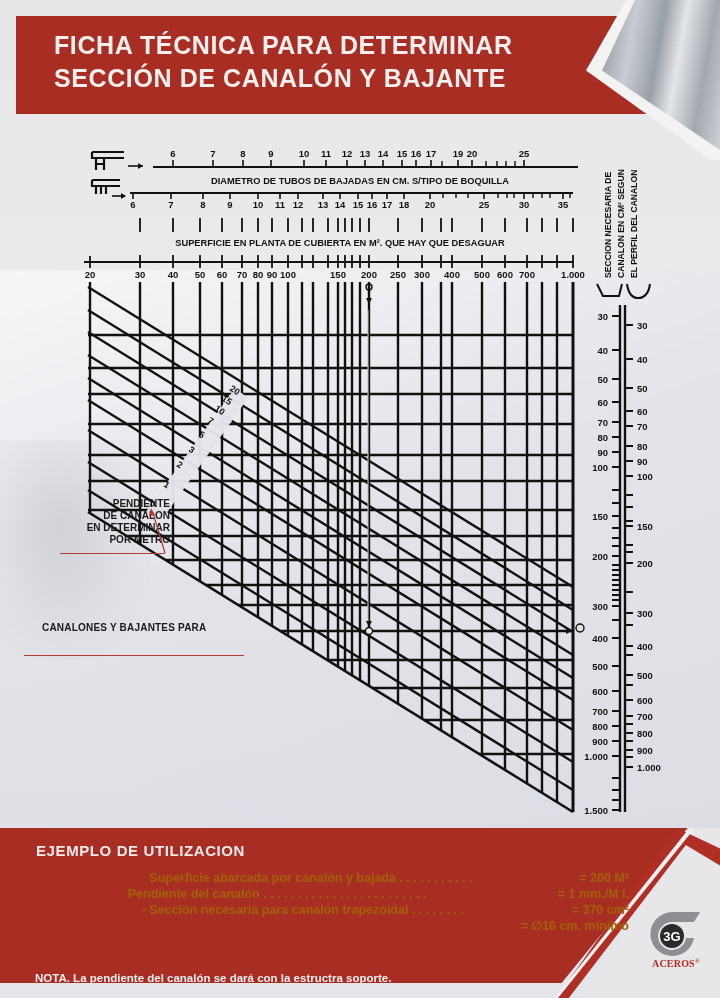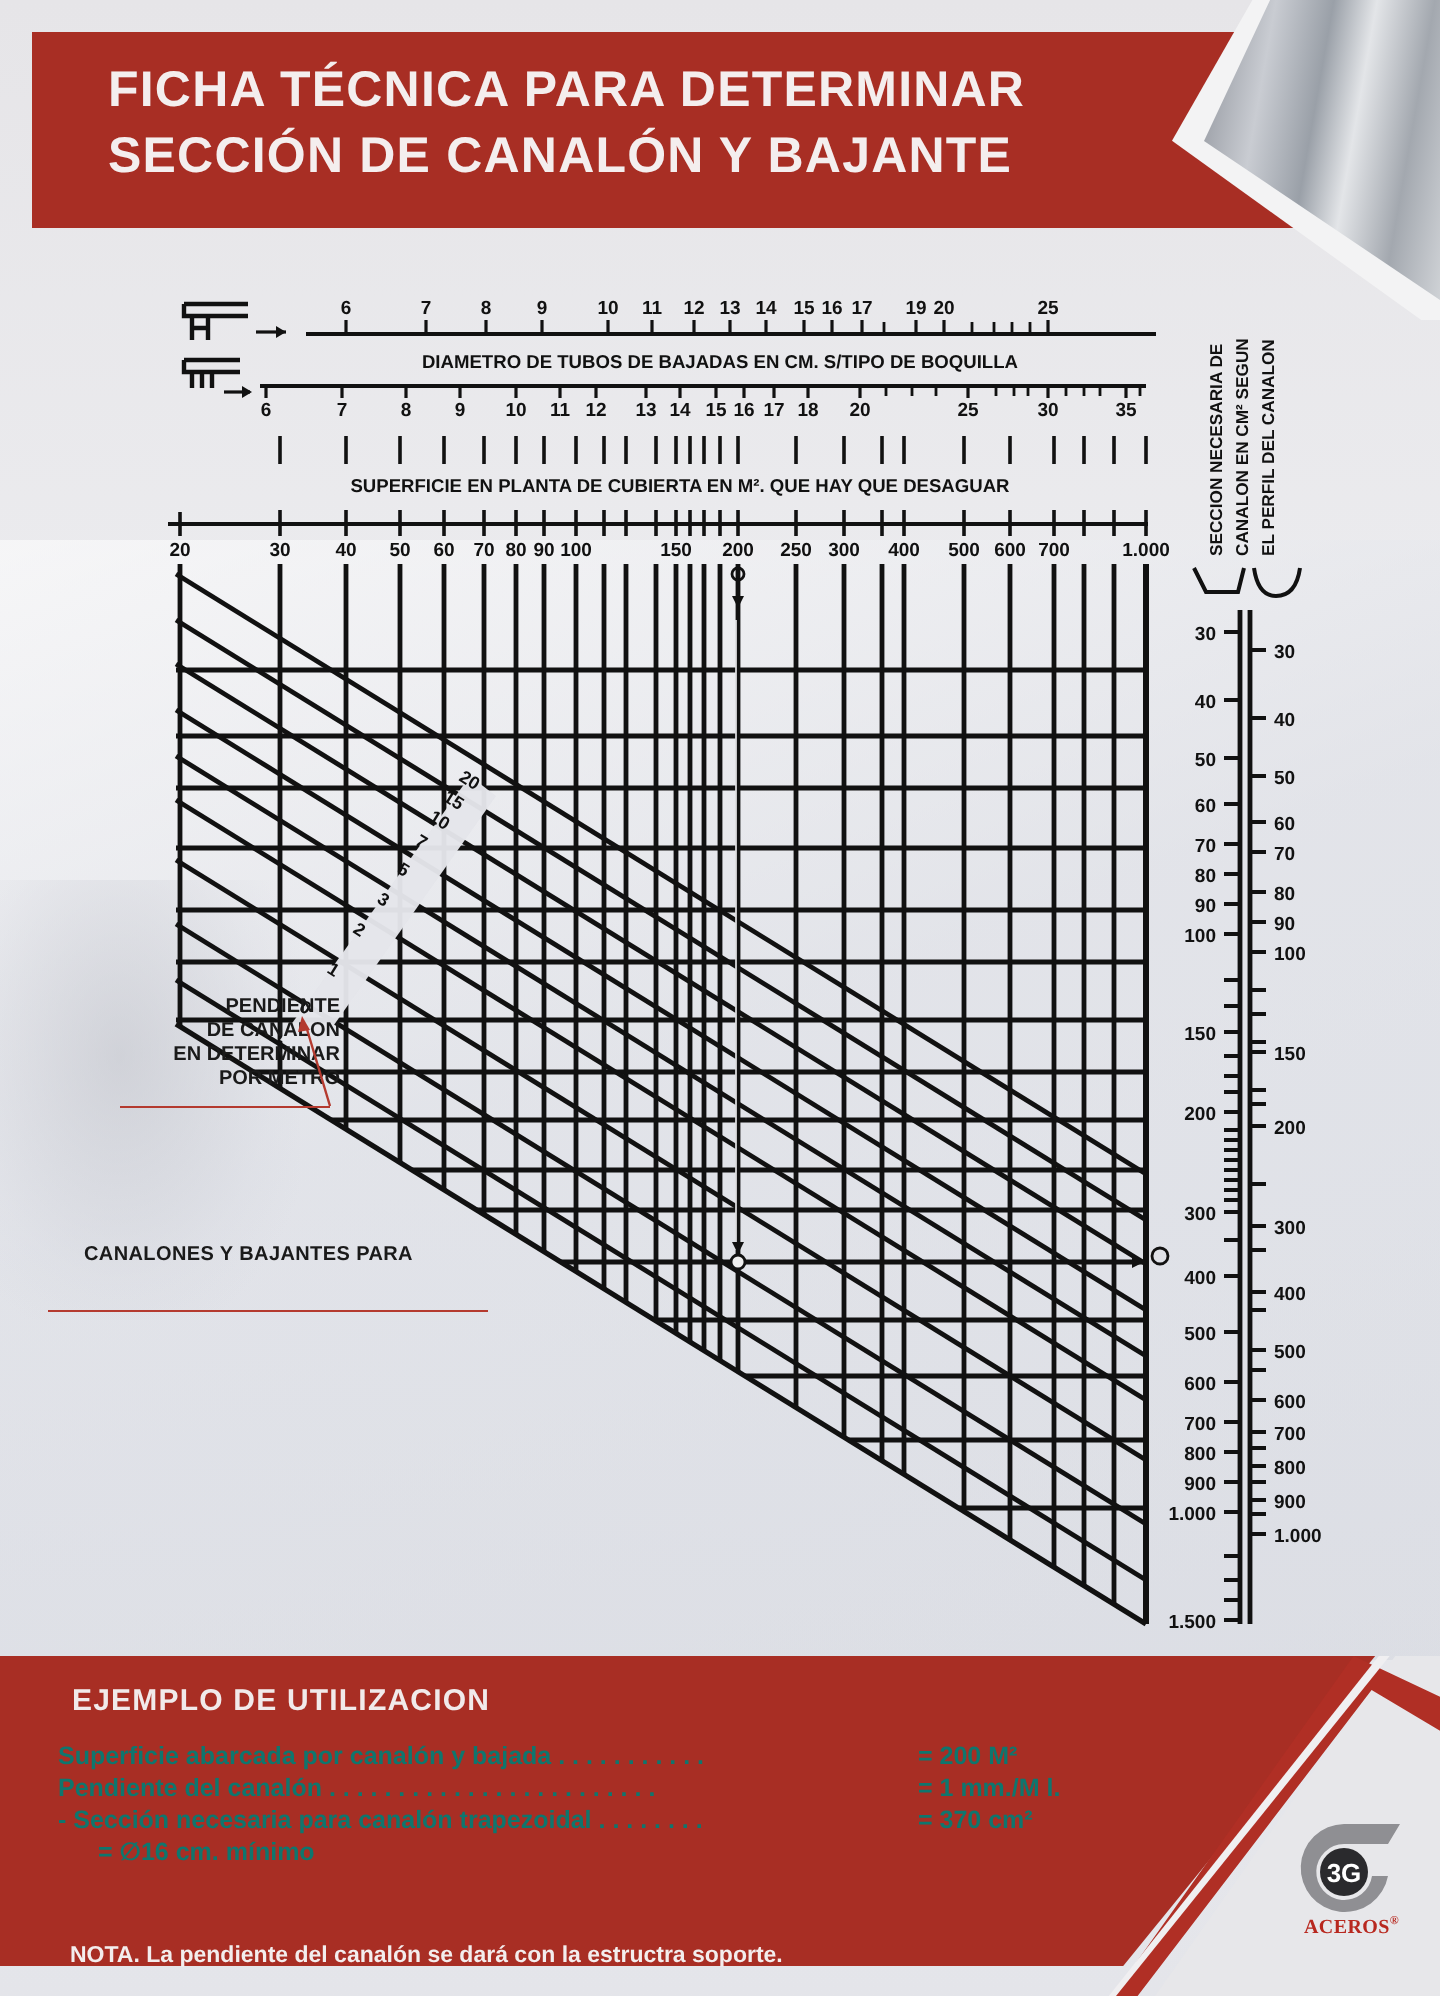--- a/index.html
+++ b/index.html
@@ -82,21 +82,21 @@
     background: #e7e7ea;
     clip-path: polygon(86% 0, 100% 0, 100% 100%, 11% 100%);
   }
   .example-title {
     position: absolute; left: 36px; top: 842px;
     color: #f1eaea; font-size: 15px; font-weight: bold; letter-spacing: 0.6px;
   }
   .example-rows { position: absolute; left: 29px; top: 870px; width: 600px; }
   .example-row {
     display: flex; height: 16px; align-items: center;
-    color: #0f766e; font-size: 12.5px; font-weight: bold; line-height: 16px;
+    color: #a16207; font-size: 12.5px; font-weight: bold; line-height: 16px; justify-content: flex-end;
   }
   .example-row .lbl { width: 410px; white-space: nowrap; overflow: hidden; }
   .example-row .val { margin-left: 20px; white-space: nowrap; }
   .example-note {
     position: absolute; left: 35px; top: 947px;
     color: #f3eded; font-size: 11.5px; font-weight: bold; margin-top: 25px;
   }
   .logo { position: absolute; left: 642px; top: 900px; width: 70px; height: 70px; }
   .logo-text {
     position: absolute; left: 652px; top: 958px;

